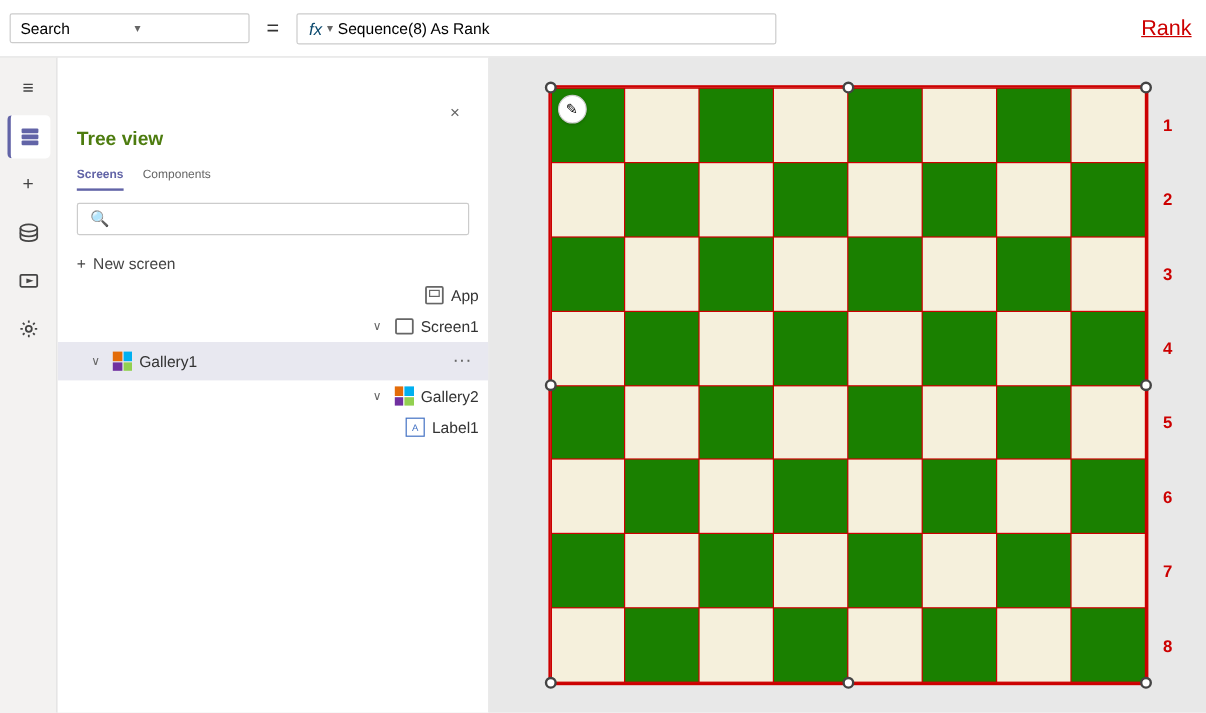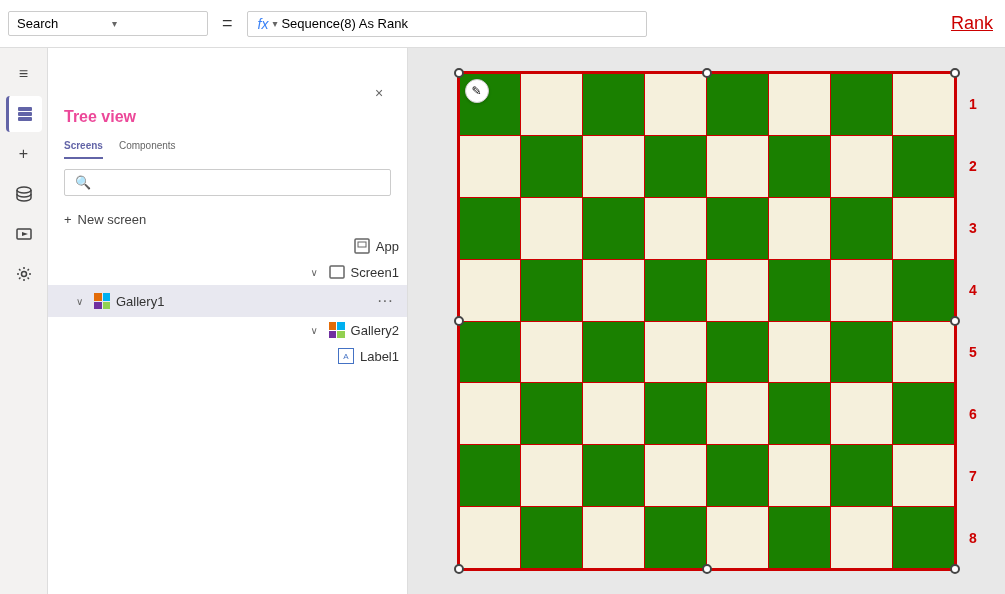--- a/index.html
+++ b/index.html
@@ -42,21 +42,21 @@
       align-items: center;
       border: 1px solid #ccc;
       border-radius: 2px;
       padding: 4px 10px;
       background: #fff;
       gap: 4px;
       min-width: 400px;
     }
     .fx-label {
       font-style: italic;
-      color: #3b82f6;
+      color: #0c4a6e;
       font-size: 14px;
     }
     .fx-chevron { color: #666; font-size: 10px; }
     .fx-formula { color: #000000; font-size: 13px; }
     .rank-label {
       color: #cc0000;
       font-size: 18px;
       text-decoration: underline;
       font-weight: 500;
       margin-left: auto;
@@ -108,21 +108,21 @@
     }
     .tree-header {
       display: flex;
       align-items: center;
       justify-content: space-between;
       padding: 12px 16px 0;
     }
     .tree-title {
       font-size: 16px;
       font-weight: 600;
-      color: #ec4899;
+      color: #4d7c0f;
       margin-top: 48px;
     }
     .close-btn {
       cursor: pointer;
       font-size: 14px;
       color: #666;
       background: none;
       border: none;
       width: 24px;
       height: 24px;

